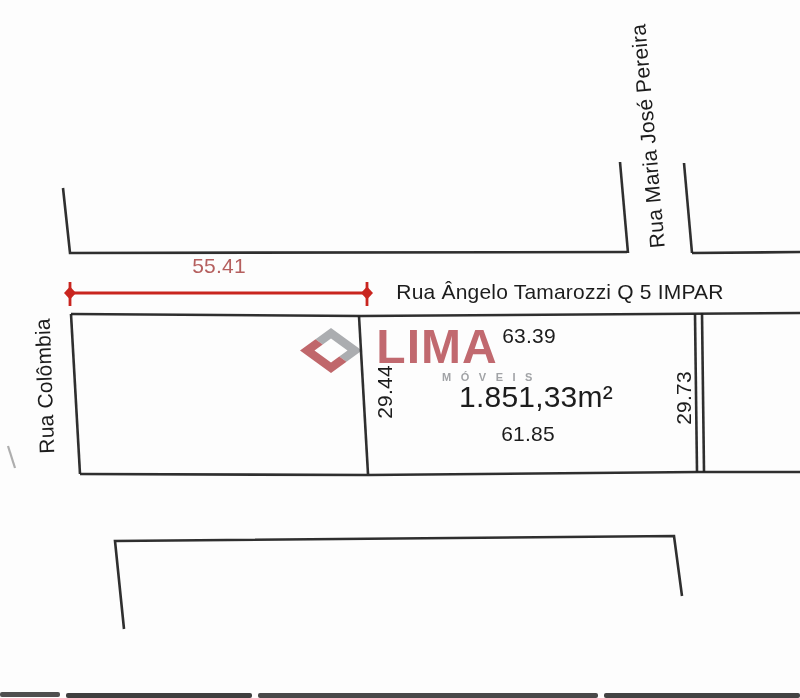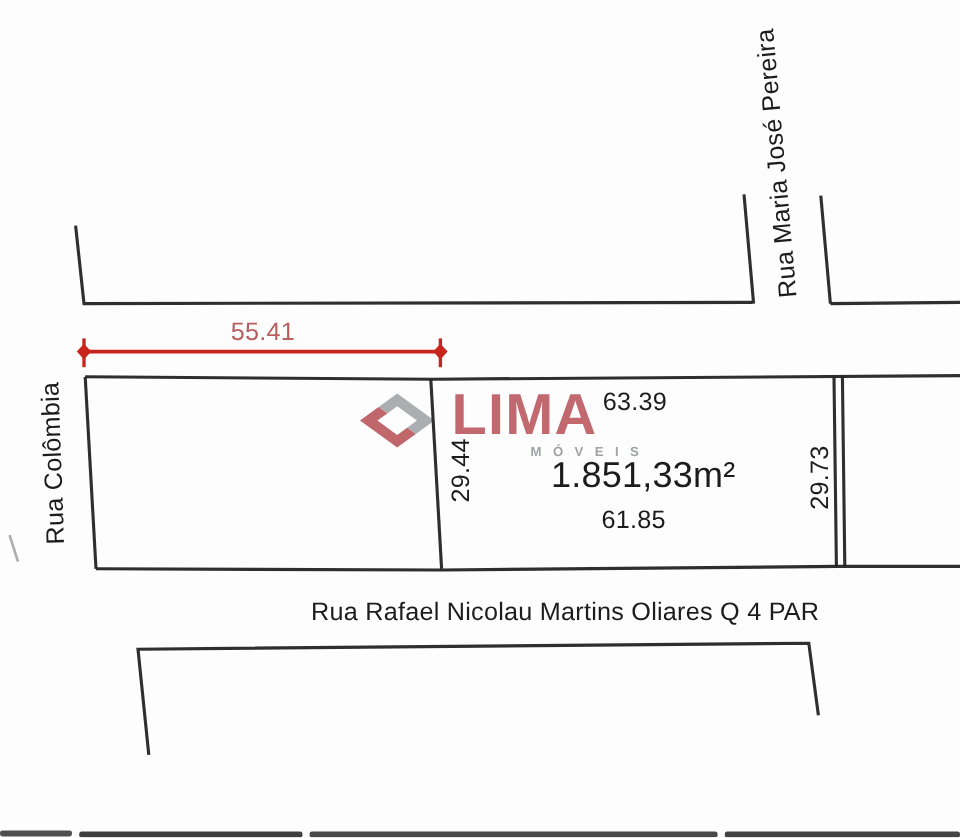--- a/index.html
+++ b/index.html
@@ -65,25 +65,25 @@
     <path class="stroke" d="M80,474 L368,475 L698,472 L800,472"></path>
     <path class="stroke" d="M359,316 L368,474"></path>
     <path class="stroke" d="M695,314 L697,472"></path>
     <path class="stroke" d="M702,313 L704,472"></path>
 
     <path class="stroke" d="M124,629 L115,541 L674,536 L682,596"></path>
 
     <path class="scanmark" d="M8,446 L15,468"></path>
   </svg>
 
+  <div class="lbl" style="left:560px;top:292px;">Rua Ângelo Tamarozzi Q 5 IMPAR</div>
   <div class="lbl rot95" style="left:648px;top:136px;">Rua Maria José Pereira</div>
   <div class="lbl rot92" style="left:45px;top:386px;">Rua Colômbia</div>
-  <div class="lbl" style="left:471px;top:511px;">Rua Rafael Nicolau Martins Oliares Q 4 PAR</div>
 
-  <div class="lbl dim-red" style="left:219px;top:277px;">55.41</div>
+  <div class="lbl dim-red" style="left:219px;top:266px;">55.41</div>
 
   <div class="lbl" style="left:529px;top:336px;">63.39</div>
   <div class="lbl rot90" style="left:385px;top:392px;">29.44</div>
   <div class="lbl rot90" style="left:684px;top:398px;">29.73</div>
   <div class="lbl" style="left:528px;top:434px;">61.85</div>
   <div class="lbl area" style="left:536px;top:397px;">1.851,33m²</div>
 
   <div class="lbl brand" style="left:437px;top:346px;">LIMA</div>
   <div class="lbl tagline" style="left:448px;top:377px;margin-left:44px;">MÓVEIS</div>
 

